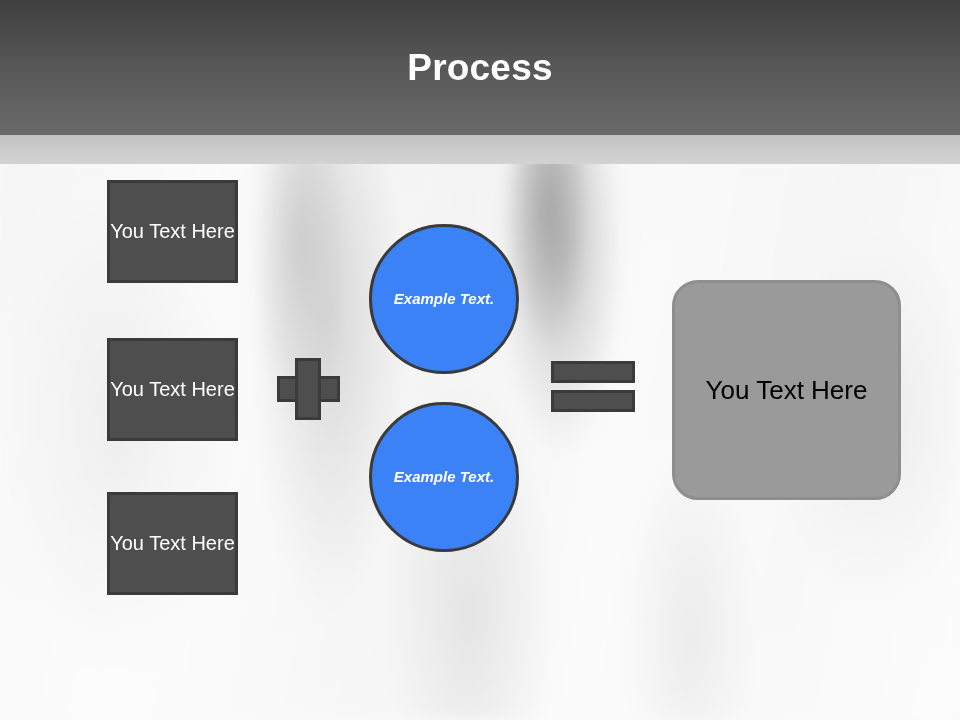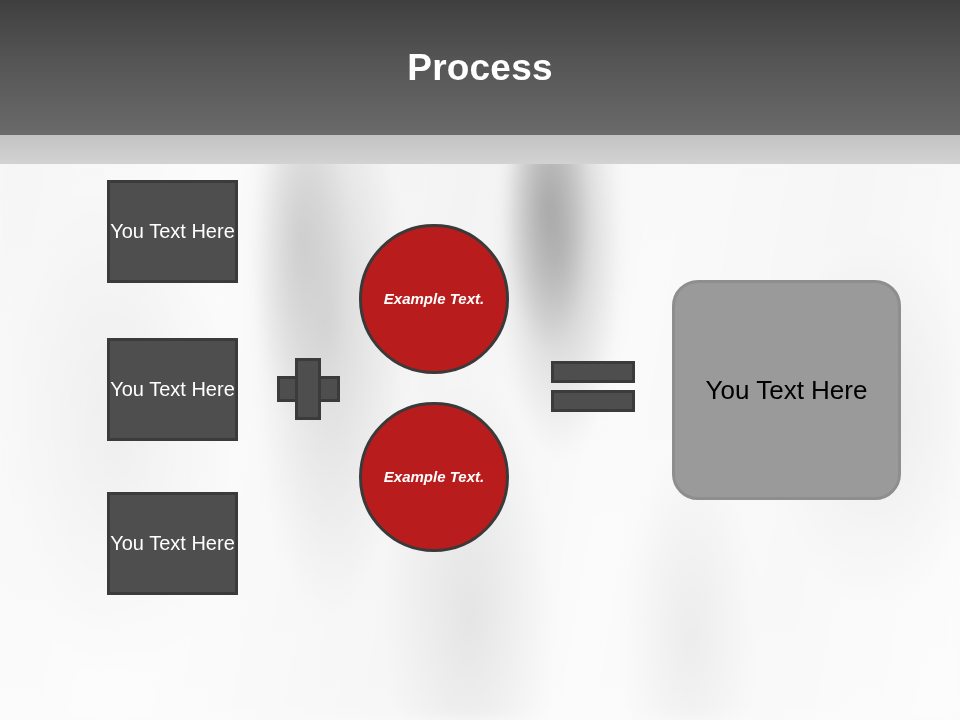--- a/index.html
+++ b/index.html
@@ -122,23 +122,23 @@
     left: 21px; top: 21px;
     width: 20px; height: 20px;
     background: #4e4e4e;
   }
 
   
   .circle {
     position: absolute;
     width: 150px;
     height: 150px;
-    left: 359px;
+    left: 369px;
     border-radius: 50%;
-    background: #b91c1c;
+    background: #3b82f6;
     border: 3px solid #3a3a3a;
     box-sizing: border-box;
     display: flex;
     align-items: center;
     justify-content: center;
     text-align: center;
     color: #ffffff;
     font-size: 15px;
     font-weight: bold;
     font-style: italic;

